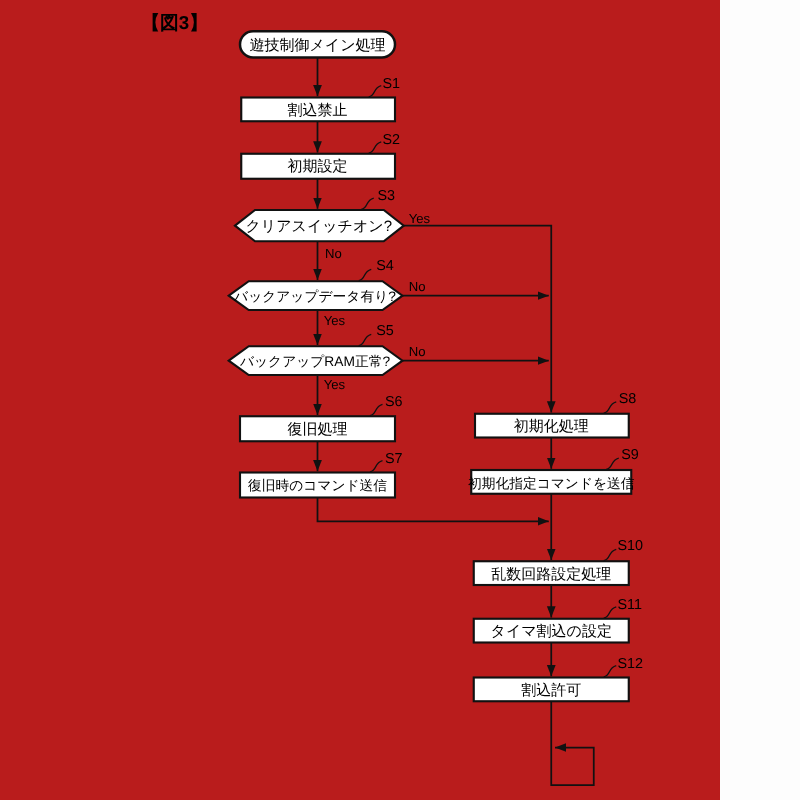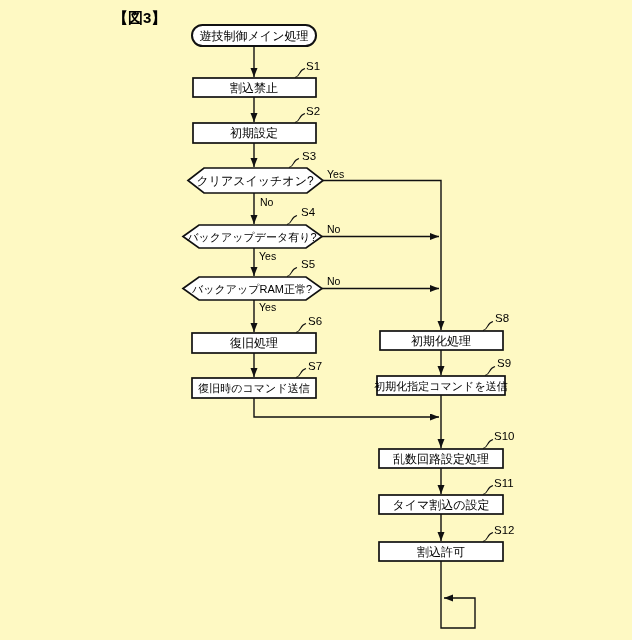--- a/index.html
+++ b/index.html
@@ -1,16 +1,16 @@
 <!DOCTYPE html>
 <html><head>
 <meta charset="utf-8">
 <style>
   html,body{margin:0;padding:0;background:#fdfdfd;}
-  .stage{position:relative;width:632px;height:640px;background:#fef9c3;
+  .stage{position:relative;width:576px;height:640px;background:#b91c1c;
          font-family:"Liberation Sans","DejaVu Sans",sans-serif;}
   svg{display:block;}
   .box{fill:#ffffff;stroke:#111111;stroke-width:1.7;}
   .hex{fill:#ffffff;stroke:#111111;stroke-width:1.7;}
   .oval{fill:#ffffff;stroke:#111111;stroke-width:2;}
   .conn{fill:none;stroke:#111111;stroke-width:1.4;}
   .squig{fill:none;stroke:#111111;stroke-width:1.1;}
   .nlabel{font-family:"Liberation Sans","DejaVu Sans",sans-serif;font-size:12px;fill:#000000;
           text-anchor:middle;}
   .nlabel.small{font-size:11px;}

